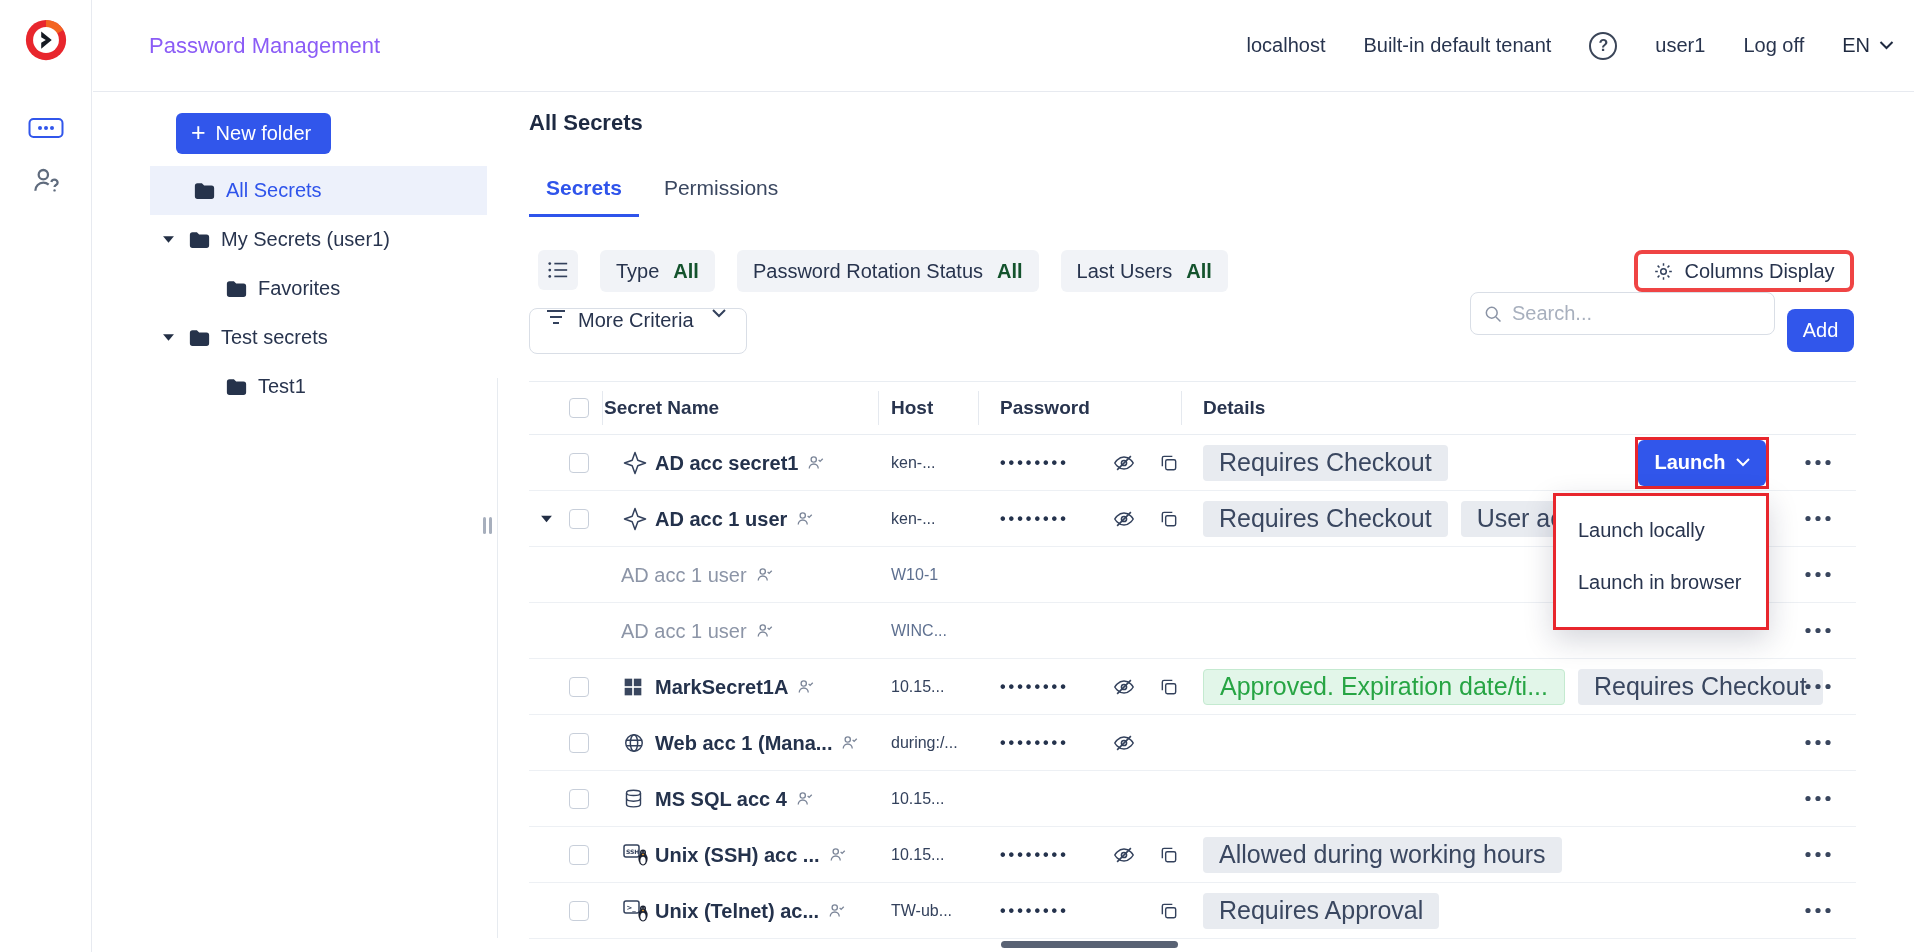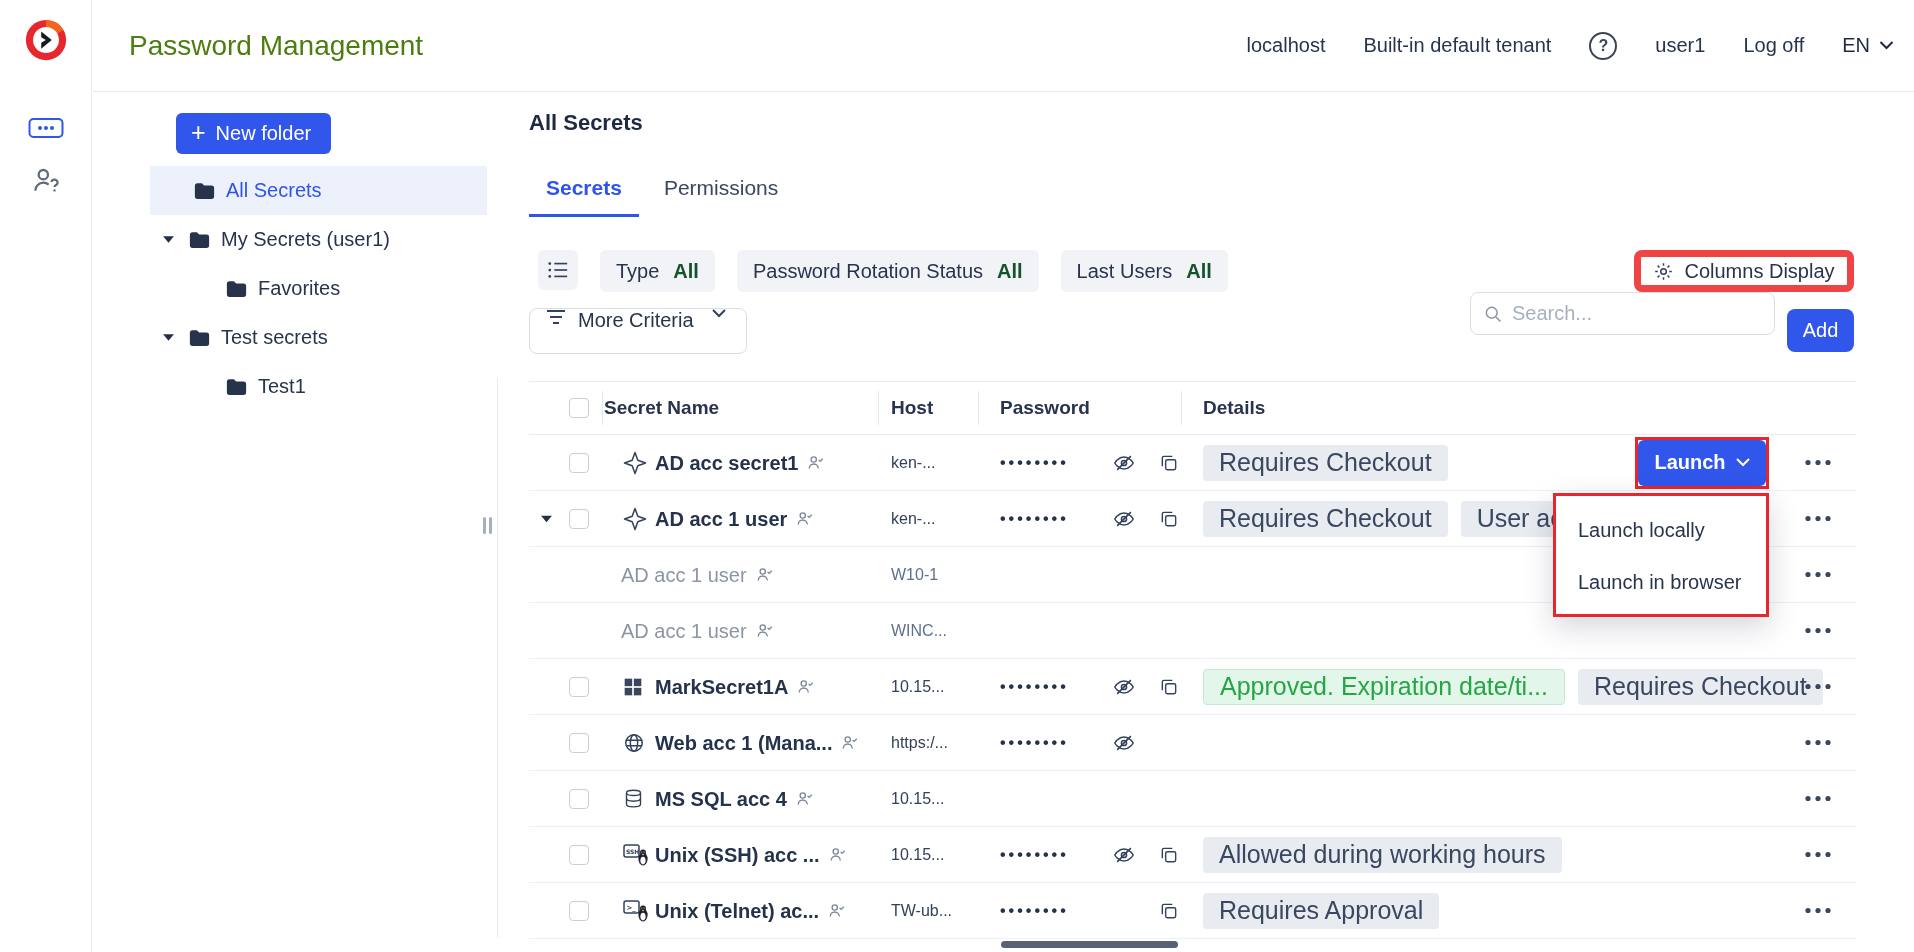--- a/index.html
+++ b/index.html
@@ -9,21 +9,21 @@
 
   
   .rail{position:absolute;left:0;top:0;width:92px;height:952px;border-right:1px solid #E7EAF0;background:#fff}
   .logo{position:absolute;left:23px;top:17px;width:46px;height:46px;cursor:pointer}
   .rail-btn{position:absolute;left:27px;width:38px;height:36px;display:flex;align-items:center;justify-content:center;cursor:pointer}
   .rail-btn.vault{top:110px}
   .rail-btn.requests{top:162px}
 
   
   .topbar{position:absolute;left:93px;top:0;width:1821px;height:92px;border-bottom:1px solid #E7EAF0;display:flex;align-items:center;background:#fff}
-  .app-title{margin-left:36px;font-size:28px;color:#4d7c0f;font-weight:500}
+  .app-title{margin-left:56px;font-size:22px;color:#8b5cf6;font-weight:500}
   .topbar-right{margin-left:auto;margin-right:20px;display:flex;align-items:center;gap:38px;font-size:20px;color:#28344E}
   .tb-item{white-space:nowrap;cursor:pointer}
   .tb-static{white-space:nowrap}
   .help-icon{width:28px;height:28px;border:2px solid #3A4558;border-radius:50%;display:flex;align-items:center;justify-content:center;font-size:16px;font-weight:bold;color:#3A4558;cursor:pointer}
   .lang{display:flex;align-items:center;gap:9px;cursor:pointer;color:#1F2A40;font-weight:500}
 
   
   .sidebar{position:absolute;left:93px;top:92px;width:405px;height:860px;background:#fff}
   .new-folder{position:absolute;left:83px;top:21px;height:41px;padding:0 20px 0 15px;background:#3156EB;color:#fff;border:none;border-radius:6px;font-size:20px;font-family:inherit;display:flex;align-items:center;gap:10px;cursor:pointer;font-weight:500}
   .new-folder .plus{font-size:25px;font-weight:400;line-height:1;margin-top:-2px}
@@ -45,21 +45,21 @@
   .page-title{position:absolute;left:529px;top:110px;font-size:22px;font-weight:700;color:#1E2A42}
   .tabs{position:absolute;left:529px;top:176px;display:flex}
   .tab{padding:0 17px 14px;font-size:21px;color:#3A4760;cursor:pointer;font-weight:500;margin-right:8px}
   .tab.active{color:#2F54EB;border-bottom:3px solid #2F54EB;font-weight:600}
 
   
   .filters{position:absolute;left:538px;top:250px;display:flex;align-items:flex-start;gap:22px}
   .icon-btn{width:40px;height:40px;background:#F1F3F7;border:none;border-radius:6px;display:flex;align-items:center;justify-content:center;cursor:pointer}
   .chip{height:42px;background:#F1F3F7;border-radius:6px;display:flex;align-items:center;gap:14px;padding:0 16px;font-size:20px;color:#28344E;cursor:pointer;font-weight:500;white-space:nowrap}
   .chip .val{color:#14532d;font-weight:600}
-  .columns-btn{position:absolute;left:1634px;top:250px;width:220px;height:42px;background:#fff;border:7px solid #ef4444;border-radius:8px;display:flex;align-items:center;justify-content:center;gap:10px;font-size:20px;color:#28344E;cursor:pointer;font-family:inherit;font-weight:500}
+  .columns-btn{position:absolute;left:1634px;top:250px;width:220px;height:42px;background:#fff;border:4px solid #ef4444;border-radius:8px;display:flex;align-items:center;justify-content:center;gap:10px;font-size:20px;color:#28344E;cursor:pointer;font-family:inherit;font-weight:500}
   .more-criteria{position:absolute;left:529px;top:308px;width:218px;height:46px;background:#fff;border:1px solid #D9DEE6;border-radius:8px;display:flex;gap:12px;padding:0 16px;font-size:20px;color:#28344E;cursor:pointer;font-family:inherit;font-weight:500}
   .more-criteria .chev{margin-left:6px;display:flex}
   .search{position:absolute;left:1470px;top:292px;width:305px;height:43px;background:#fff;border:1px solid #D9DEE6;border-radius:8px;display:flex;align-items:center;padding:0 12px;gap:9px}
   .search input{border:none;outline:none;font-size:20px;flex:1;min-width:0;font-family:inherit;color:#28344E;background:transparent}
   .search input::placeholder{color:#A8B0BE}
   .add-btn{position:absolute;left:1787px;top:309px;width:67px;height:43px;background:#3156EB;border:none;border-radius:8px;color:#fff;font-size:20px;font-weight:500;cursor:pointer;font-family:inherit}
 
   
   .table{position:absolute;left:529px;top:381px;width:1327px}
   .thead{position:relative;height:54px;border-top:1px solid #E9EDF2;border-bottom:1px solid #E9EDF2;background:#fff}
@@ -77,21 +77,21 @@
   .host.subhost{color:#5E7090}
   .mask{left:471px;font-size:16px;font-weight:700;color:#24324C;letter-spacing:3px;white-space:nowrap}
   .eye{left:584px;display:flex;cursor:pointer}
   .copy{left:630px;display:flex;cursor:pointer}
   .badges{left:674px;display:flex;gap:13px;align-items:center}
   .badge{height:36px;display:flex;align-items:center;padding:0 16px;border-radius:4px;background:#E8EBF0;color:#3A4760;font-size:25px;white-space:nowrap}
   .badge.green{background:#E2F6E9;color:#27A544;border:1px solid #C4EAD0}
   .row-menu{position:absolute;right:20px;top:50%;transform:translateY(-50%);width:36px;height:36px;border:none;background:transparent;display:flex;align-items:center;justify-content:center;cursor:pointer}
   .launch-wrap{position:absolute;right:87px;top:50%;transform:translateY(-50%);border:3px solid #E8262D;z-index:30;line-height:0}
   .launch-btn{width:128px;height:46px;background:#3156EB;border:none;border-radius:6px;color:#fff;font-size:20px;font-weight:600;display:flex;align-items:center;justify-content:center;gap:10px;cursor:pointer;font-family:inherit}
-  .launch-menu{position:absolute;left:1553px;top:493px;width:216px;border:3px solid #E8262D;background:#fff;box-shadow:0 10px 28px rgba(20,30,60,.18);z-index:40;padding:8px 0 6px}
+  .launch-menu{position:absolute;left:1553px;top:493px;width:216px;border:3px solid #E8262D;background:#fff;box-shadow:0 10px 28px rgba(20,30,60,.18);z-index:40;padding:8px 0 19px}
   .menu-item{height:52px;display:flex;align-items:center;padding-left:22px;font-size:20px;color:#28344E;cursor:pointer;white-space:nowrap}
   .hscrollbar{position:absolute;left:1001px;top:941px;width:177px;height:7px;background:#596274;border-radius:4px;cursor:pointer}
 </style>
 </head>
 <body>
 
 <div class="page">
 
   <aside class="rail">
     <div class="logo">
@@ -485,21 +485,21 @@
           <span class="cell name">
             <span>Web acc 1 (Mana...</span>
             <span style="display:flex">
               <svg width="18" height="18" viewBox="0 0 24 24" fill="none" stroke="#7C8699" stroke-width="1.8">
                 <circle cx="9" cy="8" r="3.5"></circle>
                 <path d="M3 20c0-3.3 2.7-6 6-6s6 2.7 6 6"></path>
                 <path d="M15.5 8.5l2 2 3.5-3.5"></path>
               </svg>
             </span>
           </span>
-          <span class="cell host">https:/...</span>
+          <span class="cell host">during:/...</span>
           <span class="cell mask">••••••••</span>
           <span class="cell eye">
             <svg width="22" height="22" viewBox="0 0 24 24" fill="none" stroke="#33415C" stroke-width="1.7">
               <path d="M2 12s3.5-6.5 10-6.5S22 12 22 12s-3.5 6.5-10 6.5S2 12 2 12Z"></path>
               <circle cx="12" cy="12" r="2.8"></circle>
               <path d="M4.5 19.5 19.5 4.5"></path>
             </svg>
           </span>
           <button class="row-menu">
             <svg width="28" height="7" viewBox="0 0 28 7">

